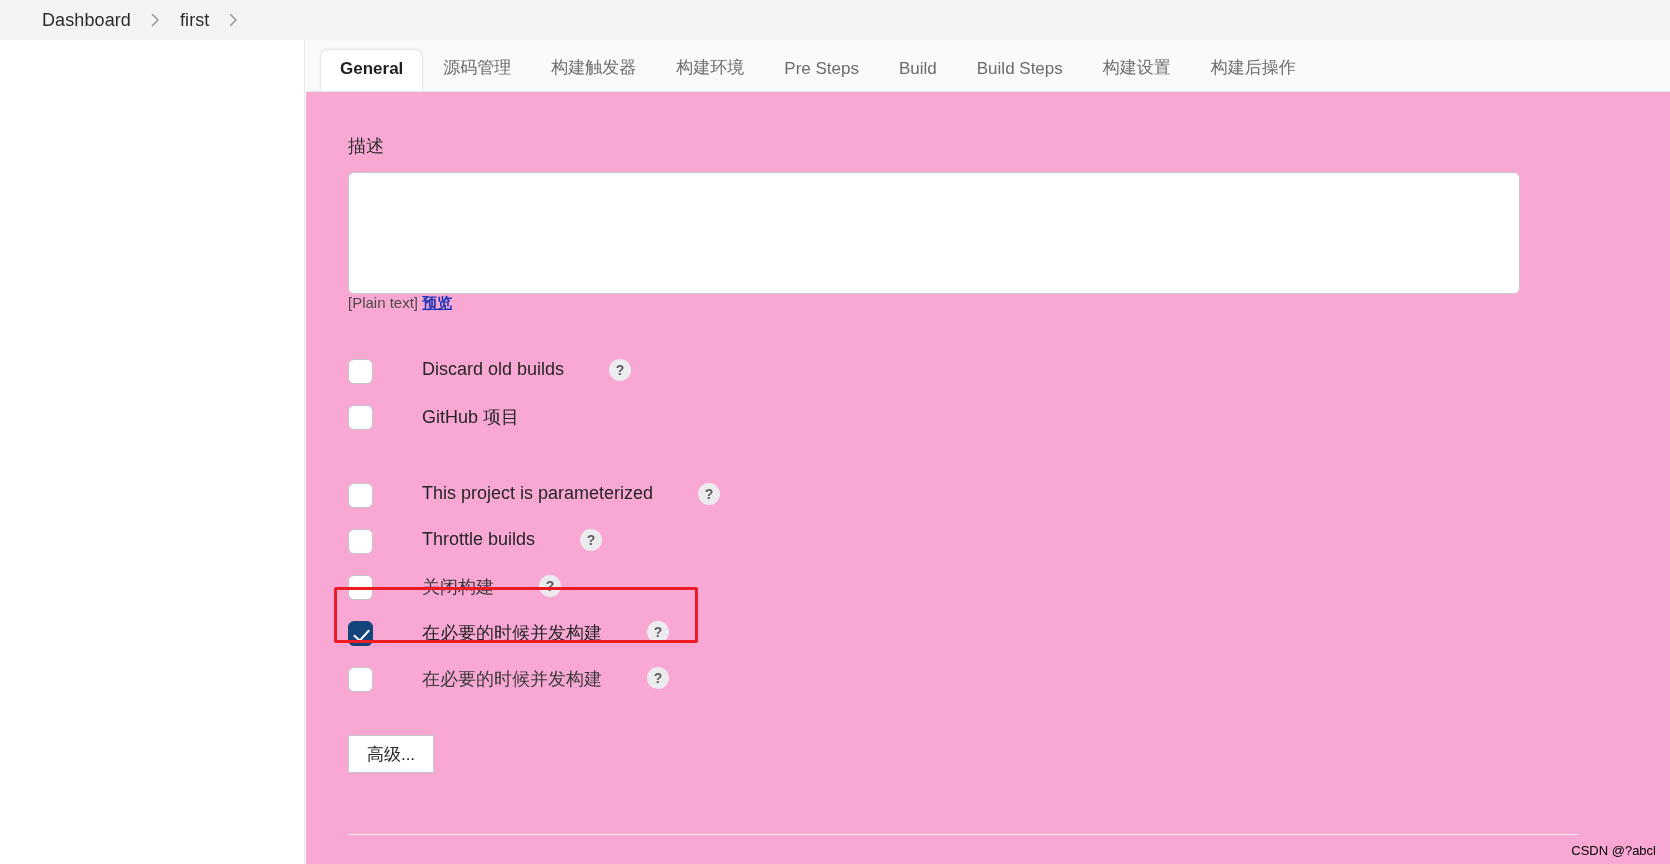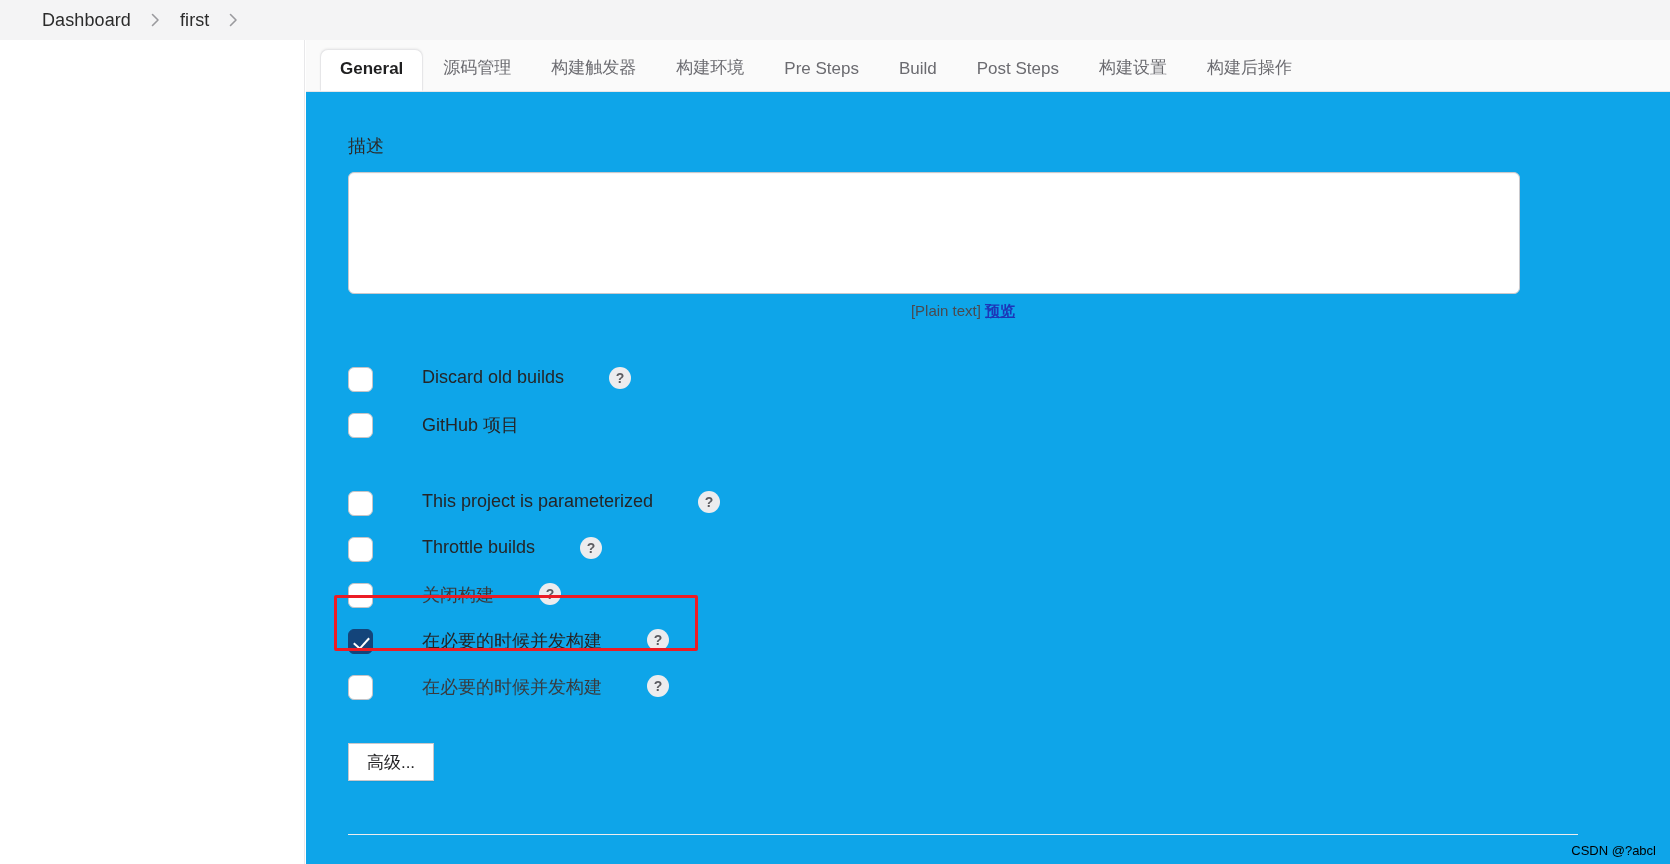--- a/index.html
+++ b/index.html
@@ -59,21 +59,21 @@
   .tab.active {
     background: #ffffff; color: #1f1f20; font-weight: bold;
     box-shadow: 0 -1px 2px rgba(0,0,0,.05);
     border: 1px solid #e6e6e8; border-bottom: 1px solid #ffffff;
     padding: 9px 19px 11px 19px;
   }
 
   
   .panel {
     position: absolute; left: 0; top: 51px; width: 1364px; height: 773px;
-    background: #0ea5e9;
+    background: #f9a8d4;
     border-top: 1px solid #e6e6e8;
   }
 
   .form {
     position: absolute; left: 42px; top: 42px; width: 1230px;
   }
 
   .field-label {
     font-size: 18px; color: #2b2b2b; margin-bottom: 14px;
   }
@@ -85,21 +85,21 @@
     border-radius: 6px;
     background: #ffffff;
     resize: none;
     font-family: "Liberation Sans", sans-serif;
     font-size: 15px;
     padding: 8px 10px;
     outline: none;
     box-shadow: 0 1px 1px rgba(0,0,0,.03) inset;
   }
   .desc-foot {
-    margin-top: 8px; font-size: 15px; color: #4a4a4f; text-align: center;
+    font-size: 15px; color: #4a4a4f;
   }
   .desc-foot a {
     color: #1d36b8; text-decoration: underline; font-weight: bold; cursor: pointer;
   }
 
   
   .checks { margin-top: 46px; position: relative; }
   .check-row {
     display: flex; 
     height: 34px;
@@ -200,21 +200,21 @@
 
   <div class="main">
 
     <div class="tabbar">
       <div class="tab active">General</div>
       <div class="tab">源码管理</div>
       <div class="tab">构建触发器</div>
       <div class="tab">构建环境</div>
       <div class="tab">Pre Steps</div>
       <div class="tab">Build</div>
-      <div class="tab">Post Steps</div>
+      <div class="tab">Build Steps</div>
       <div class="tab">构建设置</div>
       <div class="tab">构建后操作</div>
     </div>
 
     <div class="panel">
       <div class="form">
 
         <div class="field-label">描述</div>
         <textarea class="desc-textarea" placeholder="" style=""></textarea>
         <div class="desc-foot">

